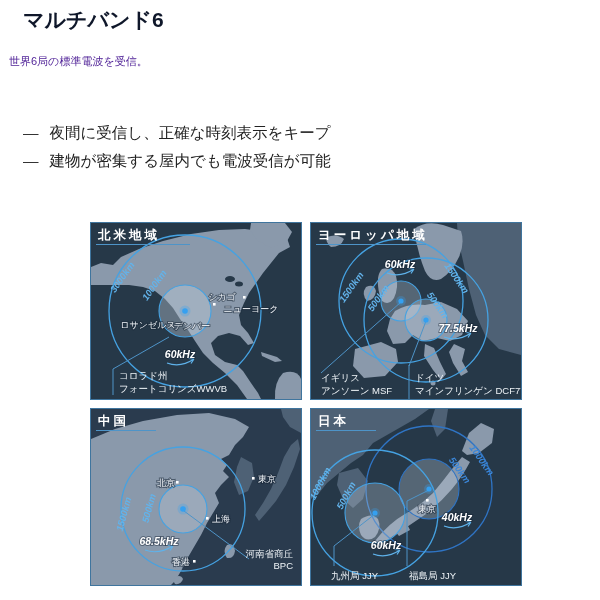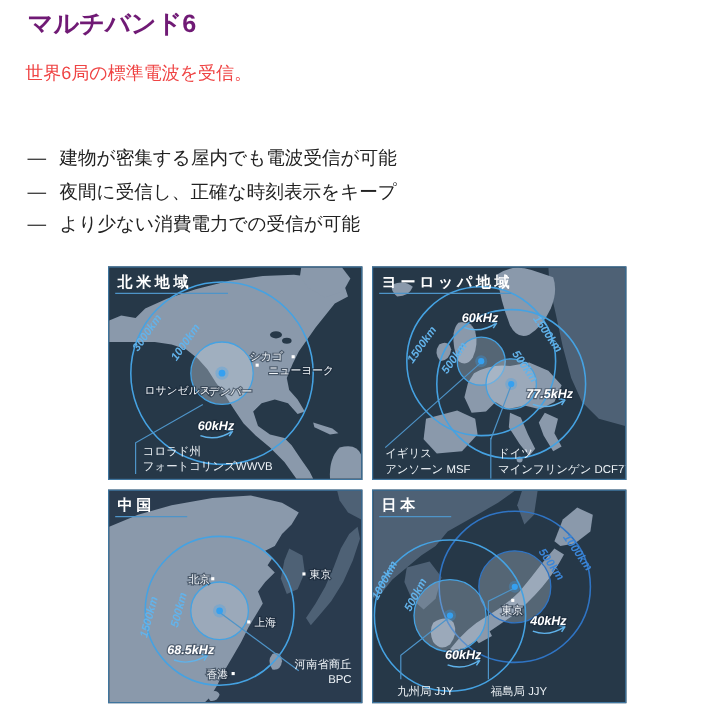--- a/index.html
+++ b/index.html
@@ -1,19 +1,19 @@
 <!DOCTYPE html>
 <html><head>
 <meta charset="utf-8">
 <style>
   html,body{margin:0;padding:0;background:#fff;}
   .screen{position:relative;width:600px;height:600px;background:#ffffff;overflow:hidden;
           font-family:"Liberation Sans","DejaVu Sans",sans-serif;color:#1a1a1a;}
-  .page-title{position:absolute;left:23px;top:6px;font-size:21px;font-weight:bold;color:#701a75;margin:0;}
-  .intro{position:absolute;left:21px;top:48px;font-size:15px;line-height:27px;margin:0;color:#ef4444;}
+  .page-title{position:absolute;left:23px;top:6px;font-size:21px;font-weight:bold;color:#0f172a;margin:0;}
+  .intro{position:absolute;left:9px;top:48px;font-size:11px;line-height:27px;margin:0;color:#4c1d95;}
   .features{position:absolute;left:23px;top:119px;margin:0;padding:0;list-style:none;}
   .features li{font-size:15.5px;line-height:27.5px;color:#222;}
   .features .dash{margin-right:11px;color:#333;}
   .panel{position:absolute;width:212px;height:178px;box-sizing:border-box;border:1px solid #3f759e;background:#263848;}
   .panel.cn{background:#2a3b4e;}
   .panel svg{display:block;}
 
   
   .hdr{font-family:"Liberation Sans",sans-serif;font-size:12.5px;font-weight:bold;fill:#ffffff;letter-spacing:3px;}
   .city{font-family:"Liberation Sans",sans-serif;font-size:9px;fill:#f2f6fa;paint-order:stroke;stroke:rgba(24,38,54,.55);stroke-width:2px;}
@@ -40,23 +40,22 @@
 
 <div class="screen">
 
   <h1 class="page-title">マルチバンド6</h1>
 
   <p class="intro">
     <span>世界6局の標準電波を受信。</span><br>
   </p>
 
   <ul class="features">
+    <li><span class="dash">—</span><span>夜間に受信し、正確な時刻表示をキープ</span></li>
     <li><span class="dash">—</span><span>建物が密集する屋内でも電波受信が可能</span></li>
-    <li><span class="dash">—</span><span>夜間に受信し、正確な時刻表示をキープ</span></li>
-    <li><span class="dash">—</span><span>より少ない消費電力での受信が可能</span></li>
   </ul>
 
   <div class="panel" style="left:90px;top:222px;">
     <svg width="210" height="176" viewBox="0 0 210 176">
       <path class="land" d="M0,62 L0,44 L10,40 L22,42 L30,34 L48,26 L72,18 L100,11 L128,7 L154,6 L178,9 L196,15 L199,24 L188,30 L180,40 L172,50 L165,60 L158,70 L153,80 L148,92 L150,102 L157,110 L163,120 L157,122 L149,113 L138,110 L127,113 L120,120 L124,132 L134,139 L146,142 L152,148 L160,160 L167,170 L170,176 L156,176 L146,162 L134,150 L122,140 L112,130 L104,118 L97,107 L89,96 L82,85 L74,76 L64,68 L52,64 L38,62 L24,62 L12,62 Z"></path>
       <path class="land" d="M160,0 L194,0 L201,9 L195,20 L180,25 L166,17 L159,7 Z"></path>
       <path class="land" d="M170,129 L186,134 L191,138 L184,139 L171,133 Z"></path>
       <path class="land" d="M192,150 Q206,146 210,156 L210,176 L184,176 Q183,159 192,150 Z"></path>
       <ellipse class="lake" cx="139" cy="56" rx="5" ry="3"></ellipse>
       <ellipse class="lake" cx="148" cy="61" rx="4" ry="2.5"></ellipse>

